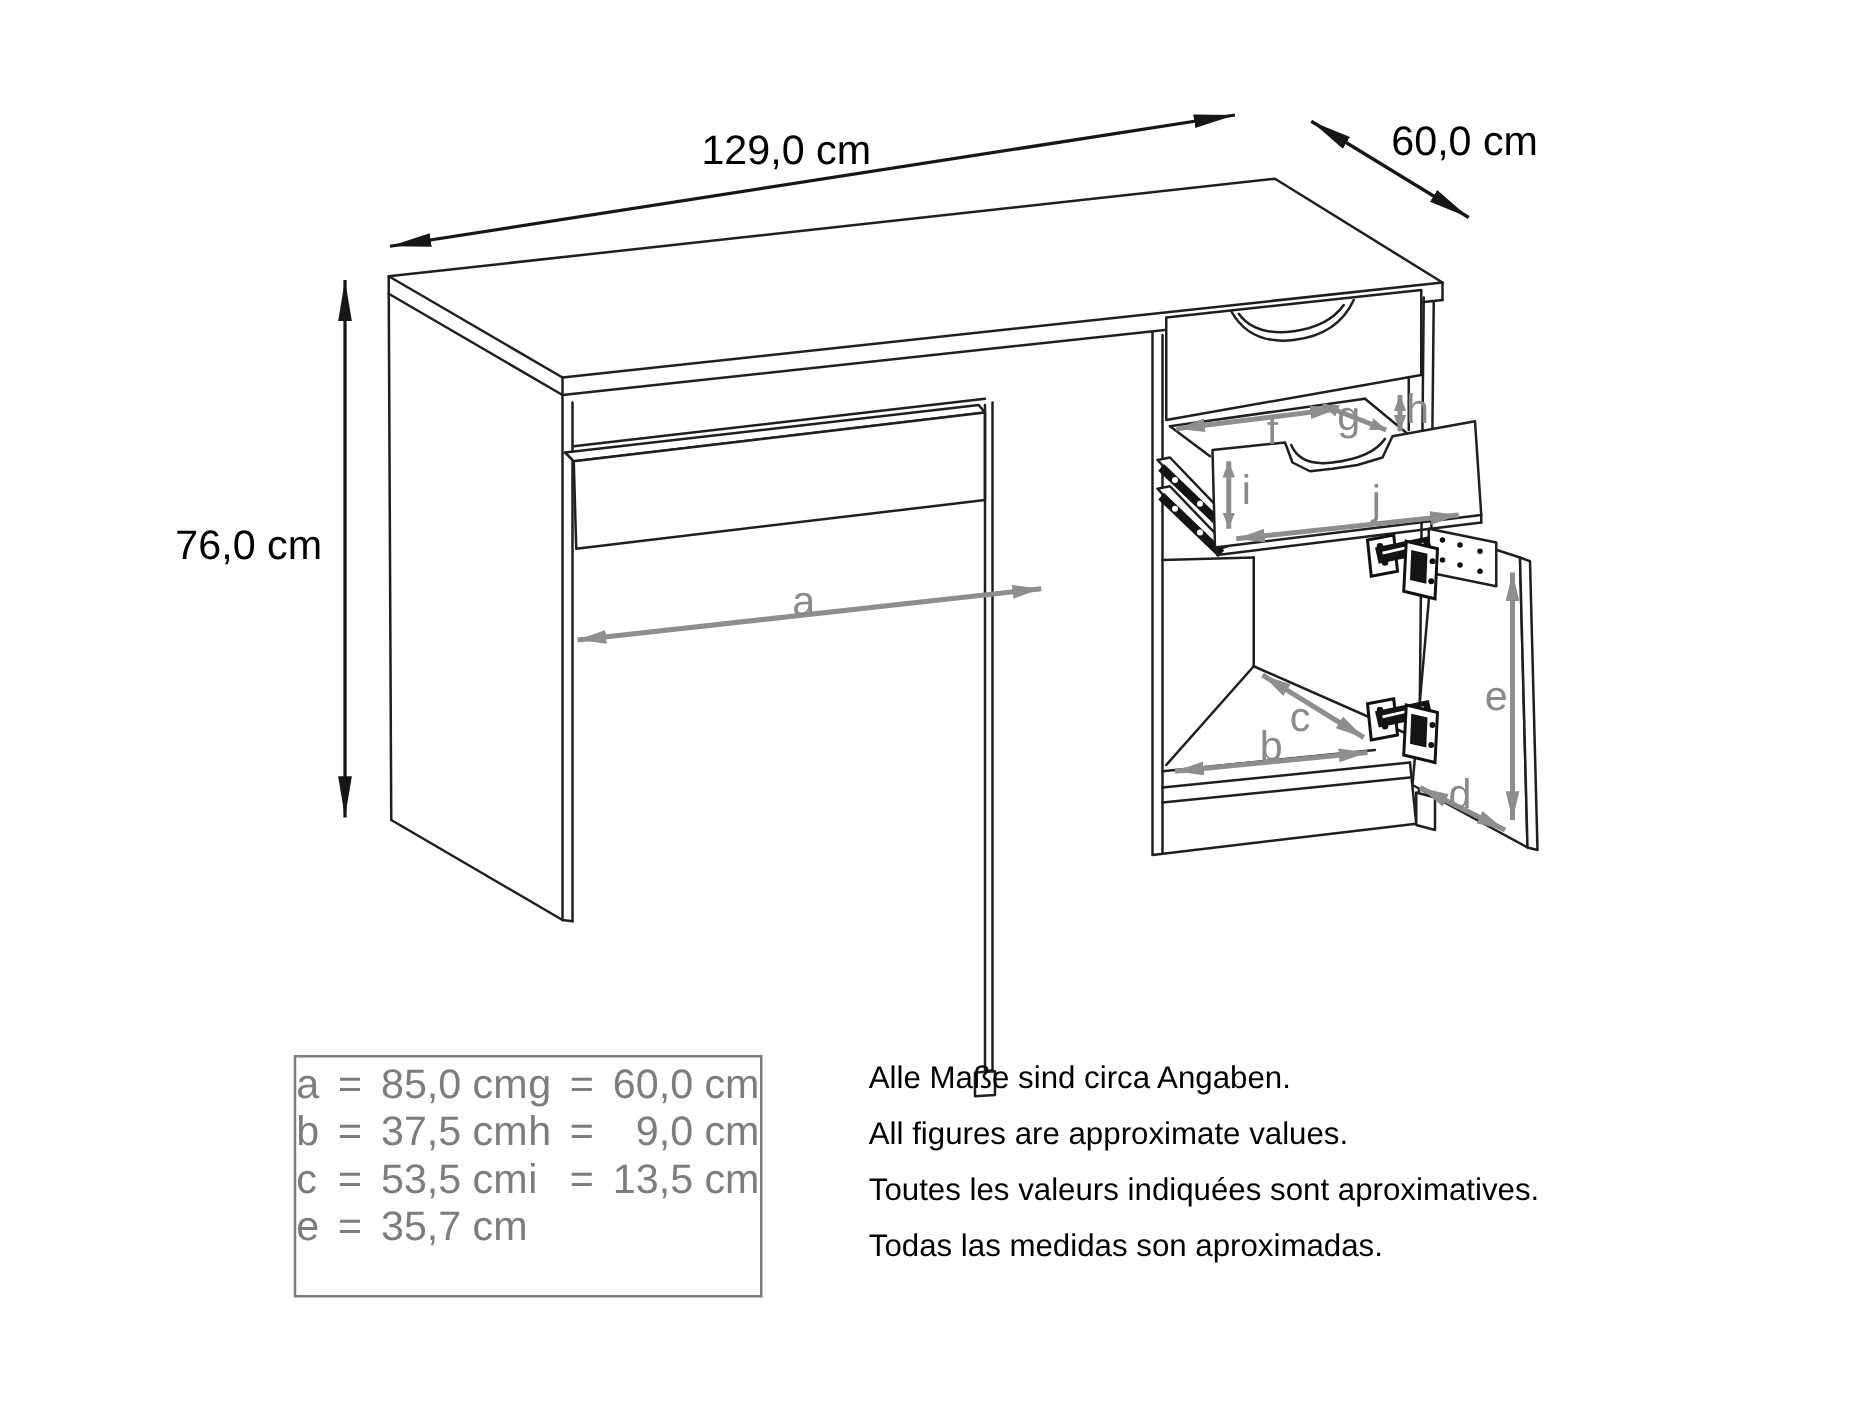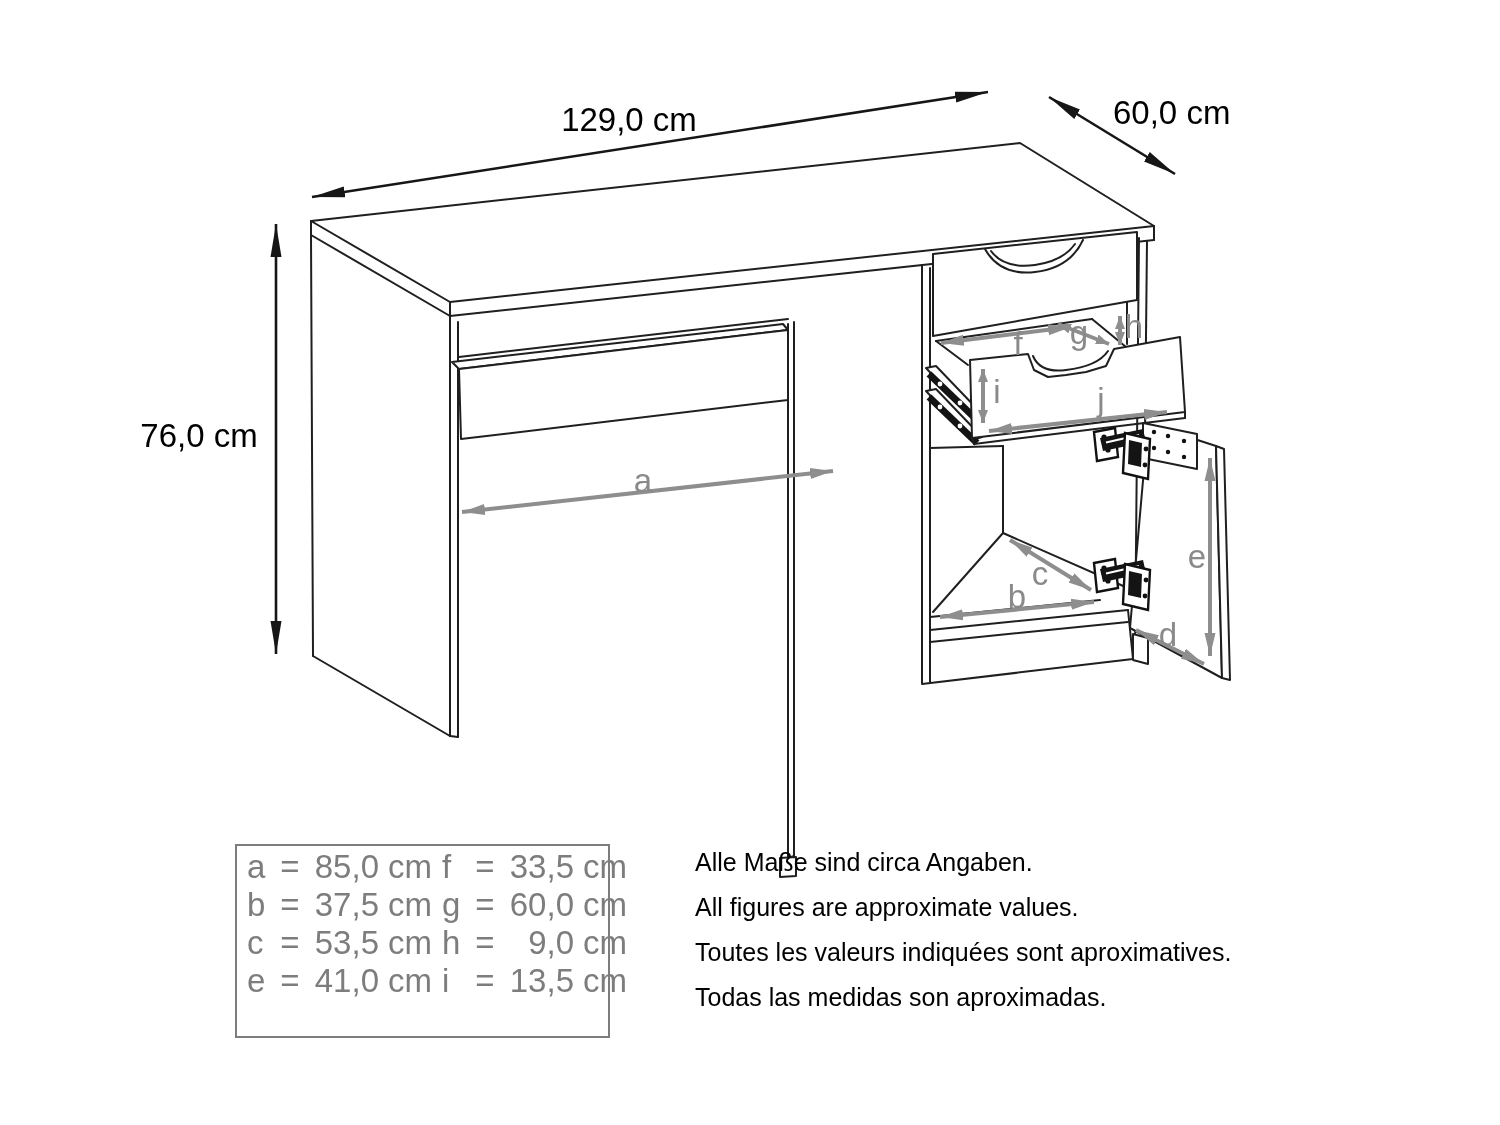--- a/index.html
+++ b/index.html
@@ -15,21 +15,21 @@
   .garrow{stroke:#8e8e8e;stroke-width:4;fill:none;}
   .barrow{stroke:#161616;stroke-width:2.6;fill:none;}
 
   
   #measure-table{
     position:absolute;left:235px;top:844px;width:375px;height:194px;
     border:2px solid #7d7d7d;box-sizing:border-box;
     color:#7d7d7d;font-size:33px;line-height:38px;
     display:flex;padding-top:2px;
   }
-  .tcol{flex:1;padding-left:10px;}
+  .tcol{flex:1;padding-left:0;}
   .trow{white-space:nowrap;}
   .tkey{display:inline-block;width:26px;}
   .teq{display:inline-block;width:34px;text-align:center;}
   .tnum{display:inline-block;width:72px;text-align:right;}
   .tunit{display:inline-block;padding-left:9px;}
 
   
   #notes{
     position:absolute;left:695px;top:840px;
     color:#000;font-size:25px;line-height:45px;white-space:nowrap;
@@ -216,24 +216,23 @@
       <line class="garrow" x1="989" y1="431" x2="1167" y2="412" marker-start="url(#ag-s)" marker-end="url(#ag-e)"></line>
       <text class="lettertext" x="1101" y="411" text-anchor="middle">j</text>
     </g>
   </svg>
 
   <div id="measure-table">
     <div class="tcol">
       <div class="trow"><span class="tkey">a</span><span class="teq">=</span><span class="tnum">85,0</span><span class="tunit">cm</span></div>
       <div class="trow"><span class="tkey">b</span><span class="teq">=</span><span class="tnum">37,5</span><span class="tunit">cm</span></div>
       <div class="trow"><span class="tkey">c</span><span class="teq">=</span><span class="tnum">53,5</span><span class="tunit">cm</span></div>
-      <div class="trow"><span class="tkey">e</span><span class="teq">=</span><span class="tnum">41,0</span><span class="tunit">cm</span></div>
+      <div class="trow"><span class="tkey">e</span><span class="teq">=</span><span class="tnum">35,7</span><span class="tunit">cm</span></div>
     </div>
     <div class="tcol">
-      <div class="trow"><span class="tkey">f</span><span class="teq">=</span><span class="tnum">33,5</span><span class="tunit">cm</span></div>
       <div class="trow"><span class="tkey">g</span><span class="teq">=</span><span class="tnum">60,0</span><span class="tunit">cm</span></div>
       <div class="trow"><span class="tkey">h</span><span class="teq">=</span><span class="tnum">9,0</span><span class="tunit">cm</span></div>
       <div class="trow"><span class="tkey">i</span><span class="teq">=</span><span class="tnum">13,5</span><span class="tunit">cm</span></div>
     </div>
   </div>
 
   <div id="notes">
     <div>Alle Maße sind circa Angaben.</div>
     <div>All figures are approximate values.</div>
     <div>Toutes les valeurs indiquées sont aproximatives.</div>

